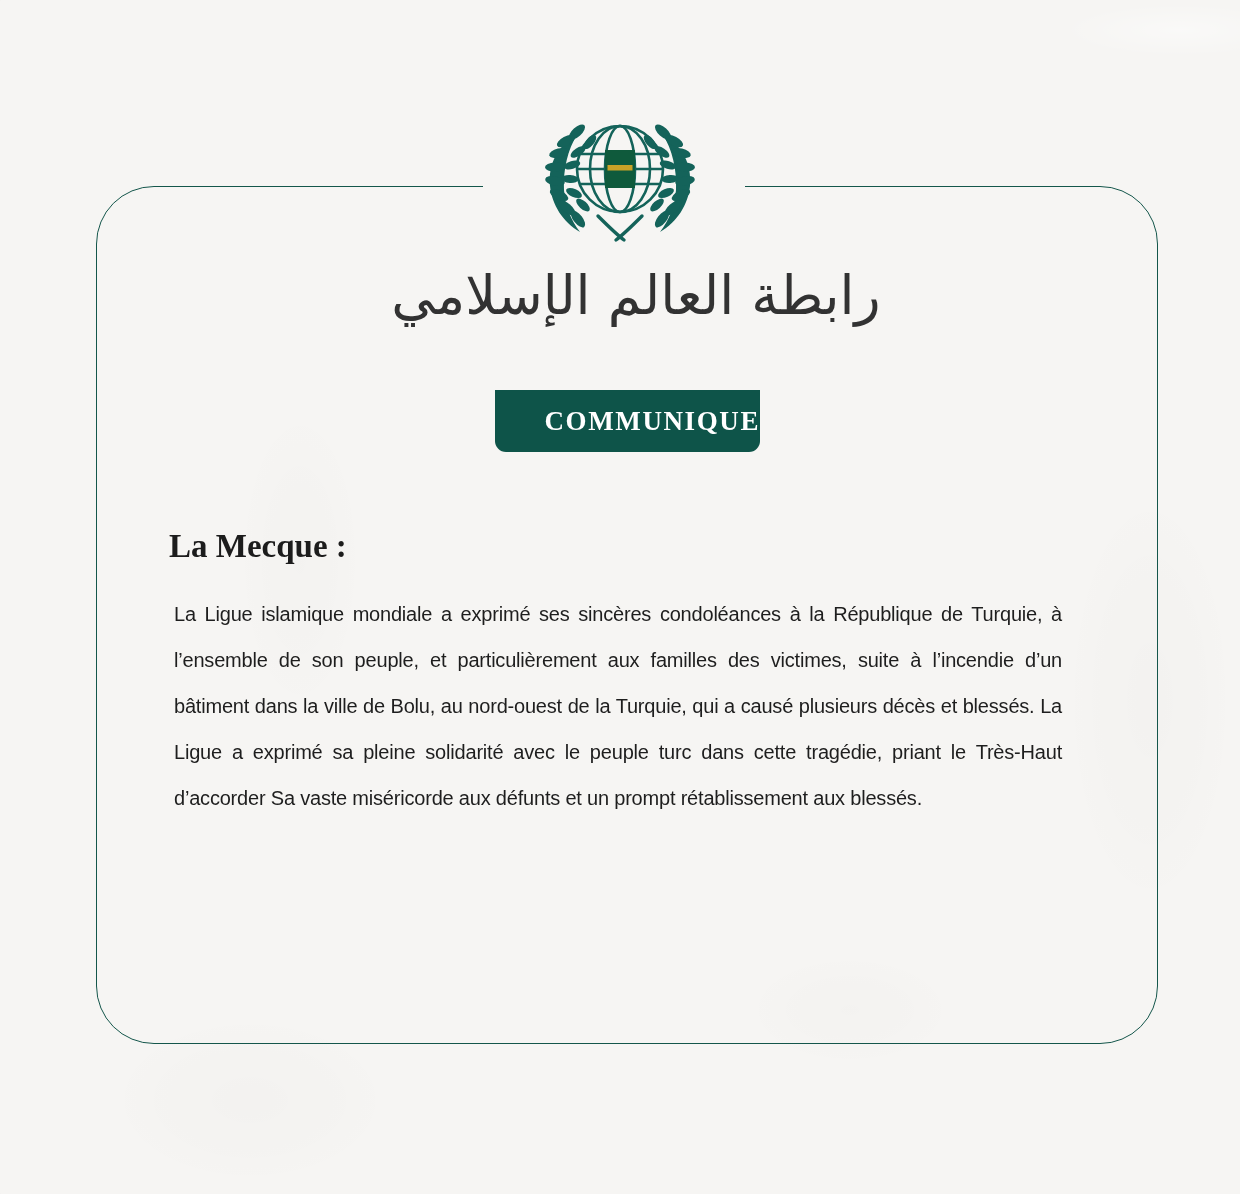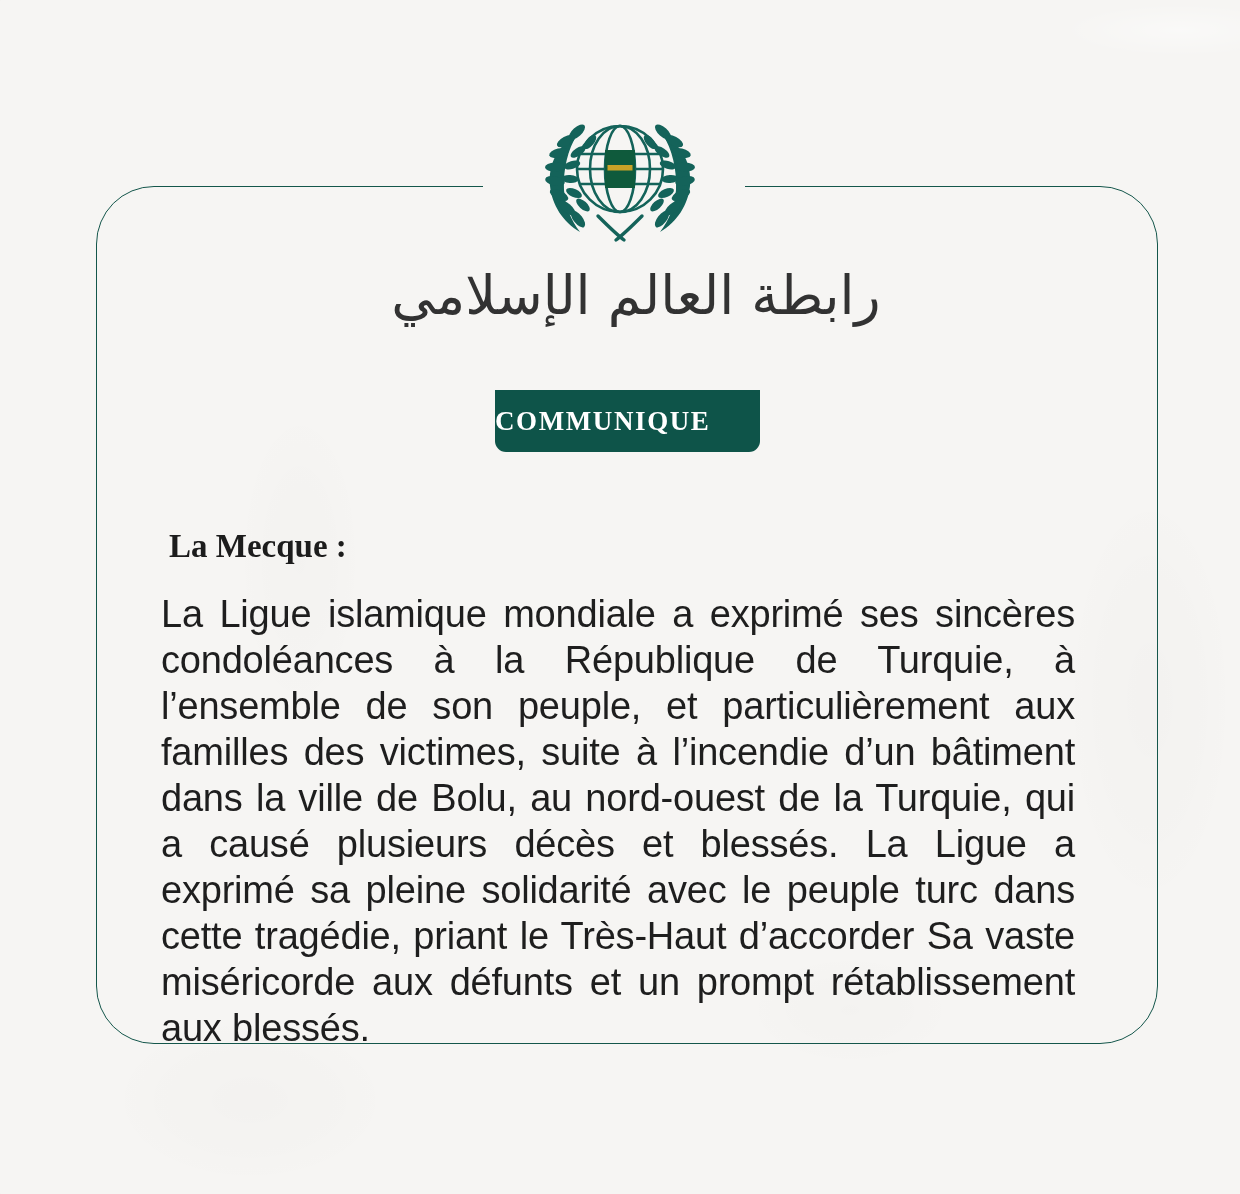--- a/index.html
+++ b/index.html
@@ -92,21 +92,21 @@
   #communique-banner {
     position: absolute;
     left: 495px;
     top: 390px;
     width: 265px;
     height: 62px;
     background: #0e5449;
     border-radius: 0 0 11px 11px;
     display: flex;
     align-items: center;
-    justify-content: flex-start;
+    justify-content: flex-end;
   }
   #communique-label {
     font-family: "Liberation Serif", serif;
     font-weight: bold;
     font-size: 27px;
     letter-spacing: 1.6px;
     color: #ffffff;
   }
 
   
@@ -117,23 +117,23 @@
     width: 914px;
   }
   #dateline {
     font-family: "Liberation Serif", serif;
     font-weight: bold;
     font-size: 33px;
     color: #1c1c1c;
     margin: 0 0 26px 8px;
   }
   #body-text {
-    margin: 0;
+    margin: 13px;
     font-family: "Liberation Sans", sans-serif;
-    font-size: 38px;
+    font-size: 20px;
     line-height: 46px;
     color: #1e1e1e;
     text-align: justify;
     text-justify: inter-word;
     letter-spacing: -0.2px;
   }
 </style>
 </head>
 <body>
 

